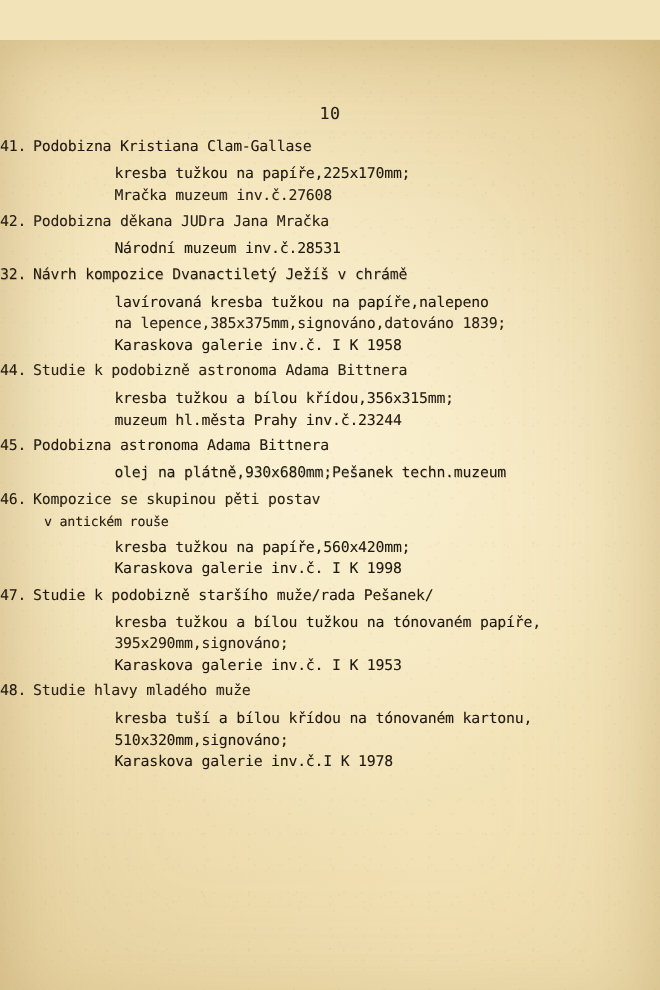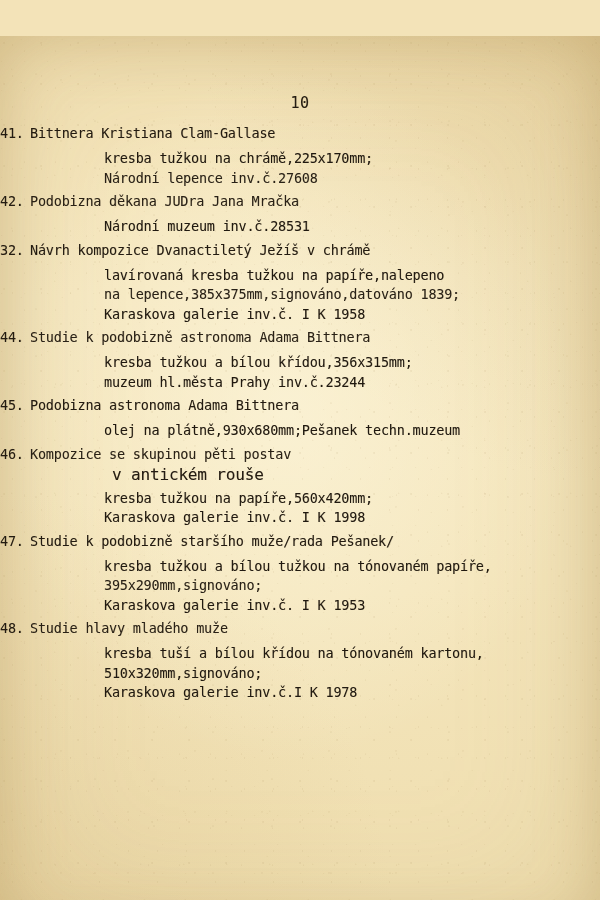--- a/index.html
+++ b/index.html
@@ -92,25 +92,25 @@
   .entry-number {
     flex: 0 0 auto;
     width: 30px;
     color: #231b11;
   }
   .entry-title-text {
     flex: 1 1 auto;
     white-space: pre-wrap;
   }
   .entry-title-cont {
-    font-size: 16px;
+    font-size: 12px;
     line-height: 19px;
     color: #231b11;
     letter-spacing: -0.15px;
-    padding-left: 112px;
+    padding-left: 40px;
     white-space: pre-wrap;
   }
 
   .entry-details {
     padding-left: 104px;
     padding-top: 5px;
     font-size: 13.4px;
     line-height: 19.5px;
     color: #201910;
     letter-spacing: -0.15px;
@@ -133,25 +133,25 @@
   <div id="grain"></div>
   <div id="vignette"></div>
 
   <div id="content">
     <div class="page-number">10</div>
 
     <div class="entries" id="entries">
         <div class="entry">
           <div class="entry-title">
             <span class="entry-number">41.</span>
-            <span class="entry-title-text">Bittnera Kristiana Clam-Gallase</span>
-          </div>
-          <div class="entry-details">
-            <div class="detail-line">kresba tužkou na chrámě,225x170mm;</div>
-            <div class="detail-line">Národní lepence inv.č.27608</div>
+            <span class="entry-title-text">Podobizna Kristiana Clam-Gallase</span>
+          </div>
+          <div class="entry-details">
+            <div class="detail-line">kresba tužkou na papíře,225x170mm;</div>
+            <div class="detail-line">Mračka muzeum inv.č.27608</div>
           </div>
         </div>
         <div class="entry">
           <div class="entry-title">
             <span class="entry-number">42.</span>
             <span class="entry-title-text">Podobizna děkana JUDra Jana Mračka</span>
           </div>
           <div class="entry-details">
             <div class="detail-line">Národní muzeum inv.č.28531</div>
           </div>

